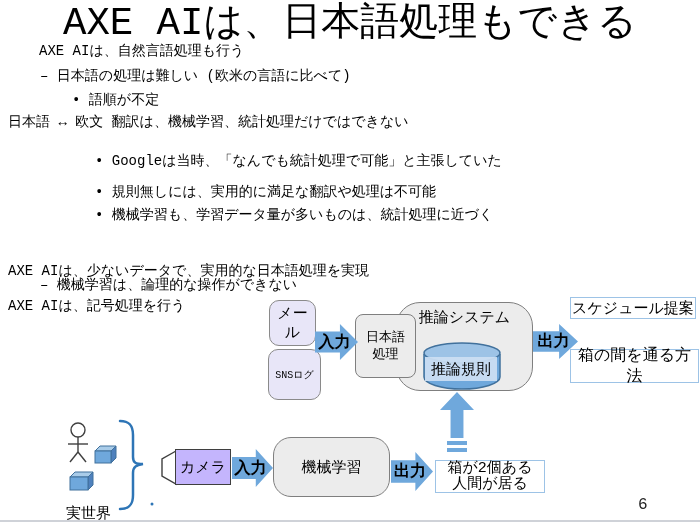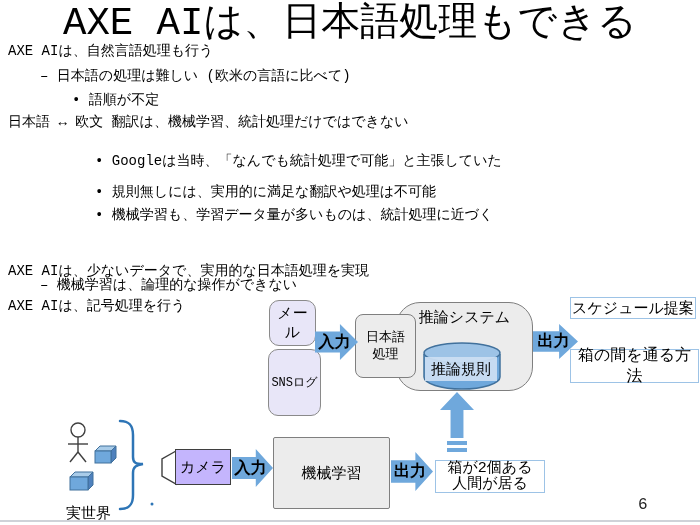--- a/index.html
+++ b/index.html
@@ -8,40 +8,40 @@
   .slide{position:absolute;inset:0;background:#fff;font-family:Liberation Mono, monospace;}
 
   .title{position:absolute;top:2px;left:0;width:700px;text-align:center;
          font-size:39px;line-height:44px;white-space:nowrap;}
 
   .bline{position:absolute;font-size:14px;line-height:19px;white-space:nowrap;}
   .l0{left:8px;}
   .l1{left:40px;}
   .l2a{left:72px;}
   .l2b{left:95px;}
-  .y1{top:42px;}.y2{top:67px;}.y3{top:91px;}.y4{top:113px;}.y5{top:137px;}
+  .y1{top:42px;margin-left:31px;}.y2{top:67px;}.y3{top:91px;}.y4{top:113px;}.y5{top:137px;}
   .y6{top:152px;}.y7{top:183px;}.y8{top:206px;}.y9{top:228px;margin-top:34px;}.y10{top:252px;margin-top:45px;}.y11{top:276px;}
 
   
   .dbox{position:absolute;box-sizing:border-box;display:flex;align-items:center;
         justify-content:center;text-align:center;}
   .lav{background:#E8E6F8;border:1px solid #8a8a8a;border-radius:10px;}
   .gray{background:#ECECEC;border:1.5px solid #7F7F7F;}
   .outbox{background:#fff;border:1px solid #9DC3E6;}
 
   .mail{left:269px;top:300px;width:47px;height:46px;font-size:15px;}
-  .sns{left:268px;top:349px;width:53px;height:67px;font-size:12px;}
+  .sns{left:268px;top:349px;width:53px;height:51px;font-size:10px;}
   .jpproc{left:355px;top:314px;width:61px;height:64px;border-radius:8px;
           font-size:13px;line-height:17px;flex-direction:column;}
   .infsys{left:396px;top:302px;width:137px;height:89px;border-radius:24px;}
   .infsys-label{position:absolute;left:396px;top:308px;width:137px;text-align:center;
           font-size:15px;}
   .sched{left:570px;top:297px;width:126px;height:22px;font-size:15px;}
   .pathbox{left:570px;top:349px;width:129px;height:34px;font-size:16px;}
-  .ml{left:273px;top:437px;width:117px;height:72px;border-radius:2px;font-size:15px;}
+  .ml{left:273px;top:437px;width:117px;height:60px;border-radius:18px;font-size:15px;}
   .camera{left:175px;top:449px;width:56px;height:36px;background:#c4b5fd;
           border:1.5px solid #3f3f3f;font-size:15px;}
   .detect{left:435px;top:460px;width:110px;height:33px;font-size:15px;
           line-height:16px;flex-direction:column;}
 
   
   .blockarrow{position:absolute;display:flex;align-items:center;justify-content:center;}
   .blockarrow .shape{position:absolute;inset:0;background:#6FA8DC;
       clip-path:polygon(0 21%,58% 21%,58% 0,100% 50%,58% 100%,58% 79%,0 79%);}
   .blockarrow .lbl{position:relative;z-index:1;font-size:16px;font-weight:bold;

